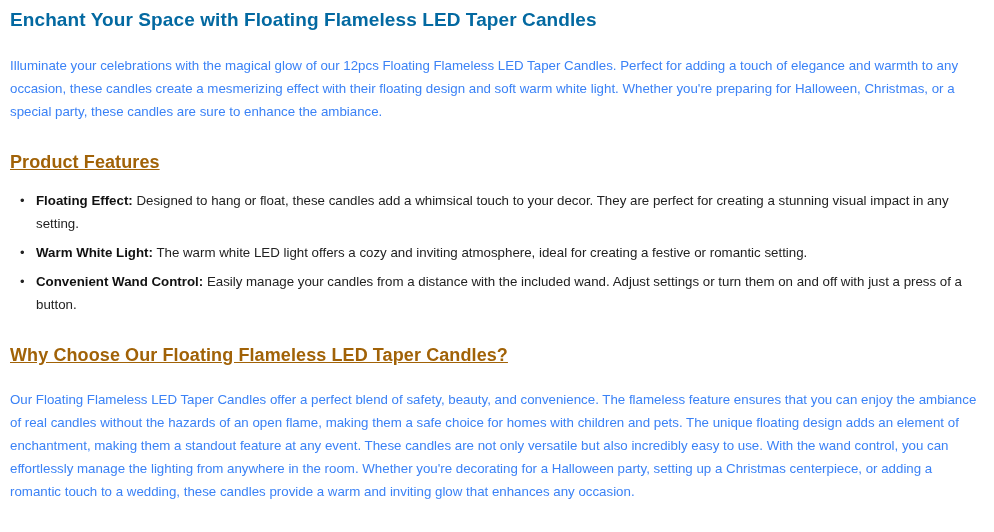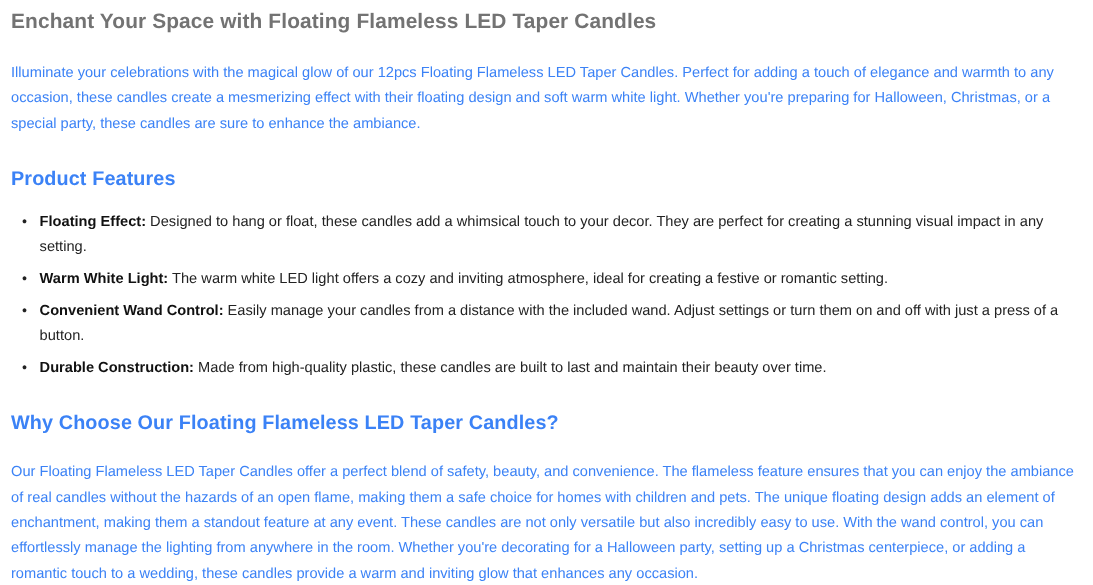--- a/index.html
+++ b/index.html
@@ -16,31 +16,32 @@
   }
   .page {
     padding: 0 10px;
     box-sizing: border-box;
     width: 994px;
   }
   h1.doc-title {
     font-size: 19px;
     line-height: 24px;
     font-weight: bold;
-    color: #737373;
+    color: #0369a1;
     margin: 8px 0 0 0;
     letter-spacing: 0.1px;
   }
   h2.section-title {
     font-size: 18px;
     line-height: 22px;
     font-weight: bold;
-    color: #3b82f6;
+    color: #a16207;
     margin: 28px 0 0 0;
     letter-spacing: 0.1px;
+    text-decoration: underline;
   }
   p.body-text {
     font-size: 13.3px;
     line-height: 23px;
     margin: 22px 0 0 0;
     color: #3b82f6;
   }
   ul.feature-list {
     margin: 16px 0 0 0;
     padding-left: 26px;
@@ -83,22 +84,19 @@
   <ul class="feature-list">
     <li>
       <span class="feat-name">Floating Effect:</span><span class="feat-desc"> Designed to hang or float, these candles add a whimsical touch to your decor. They are perfect for creating a stunning visual impact in any setting.</span>
     </li>
     <li>
       <span class="feat-name">Warm White Light:</span><span class="feat-desc"> The warm white LED light offers a cozy and inviting atmosphere, ideal for creating a festive or romantic setting.</span>
     </li>
     <li>
       <span class="feat-name">Convenient Wand Control:</span><span class="feat-desc"> Easily manage your candles from a distance with the included wand. Adjust settings or turn them on and off with just a press of a button.</span>
     </li>
-    <li>
-      <span class="feat-name">Durable Construction:</span><span class="feat-desc"> Made from high-quality plastic, these candles are built to last and maintain their beauty over time.</span>
-    </li>
   </ul>
 
   <h2 class="section-title">Why Choose Our Floating Flameless LED Taper Candles?</h2>
 
   <p class="body-text">Our Floating Flameless LED Taper Candles offer a perfect blend of safety, beauty, and convenience. The flameless feature ensures that you can enjoy the ambiance of real candles without the hazards of an open flame, making them a safe choice for homes with children and pets. The unique floating design adds an element of enchantment, making them a standout feature at any event. These candles are not only versatile but also incredibly easy to use. With the wand control, you can effortlessly manage the lighting from anywhere in the room. Whether you're decorating for a Halloween party, setting up a Christmas centerpiece, or adding a romantic touch to a wedding, these candles provide a warm and inviting glow that enhances any occasion.</p>
 
 </div>
 
 </body></html>

